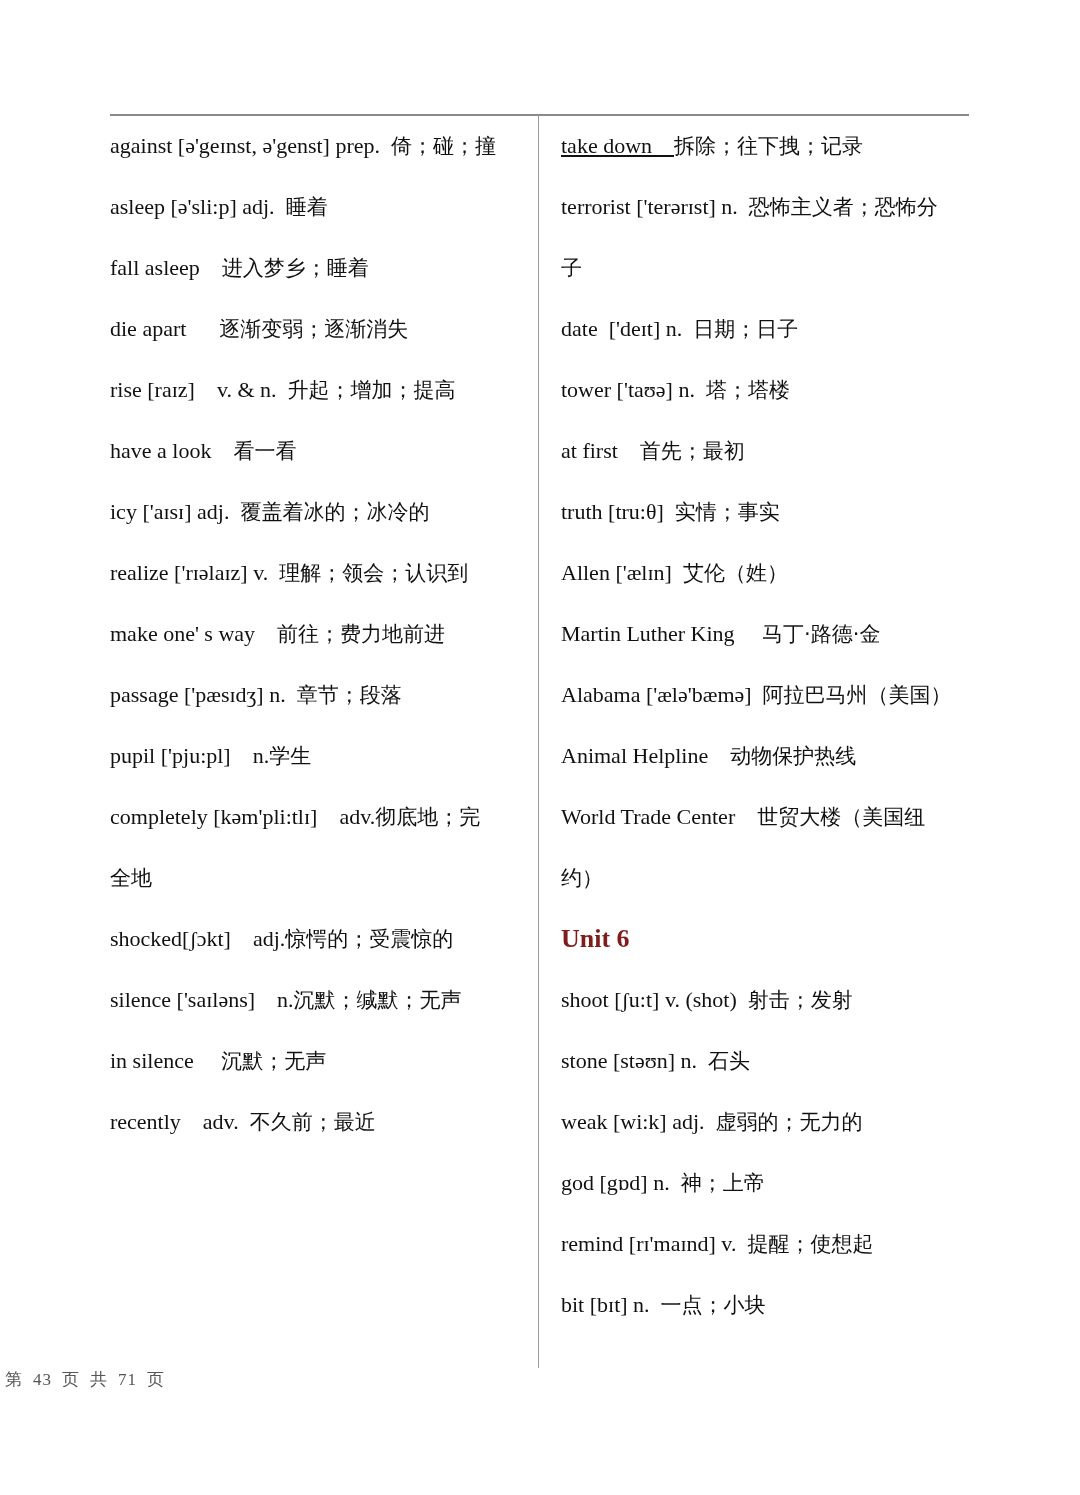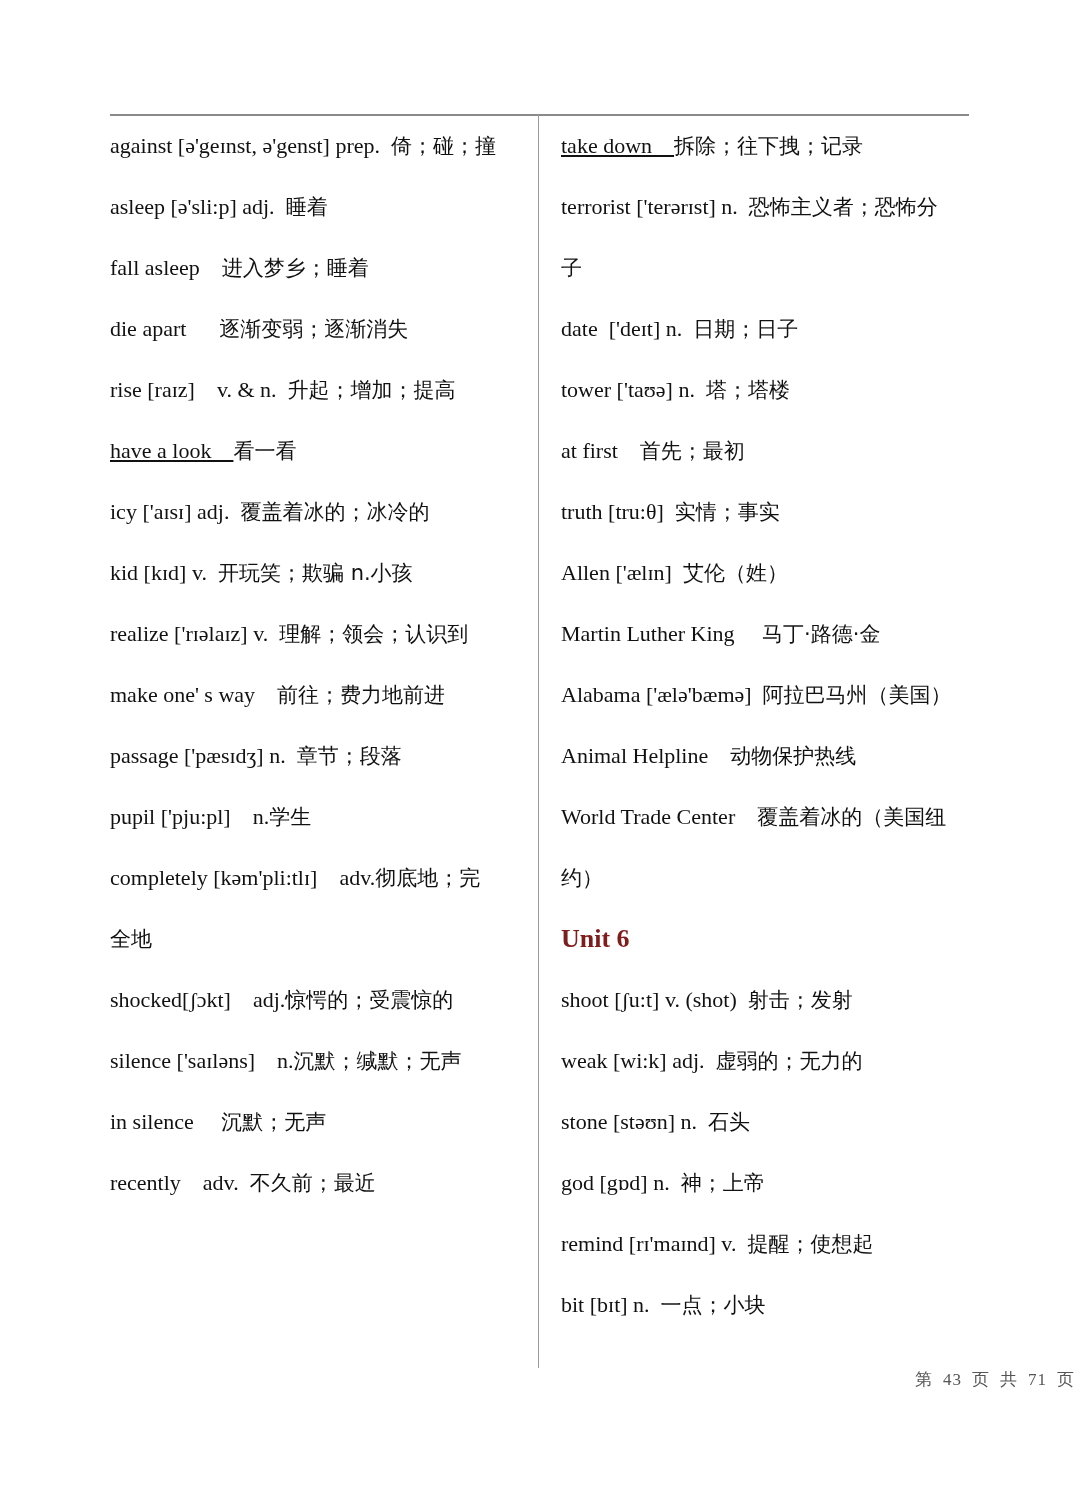--- a/index.html
+++ b/index.html
@@ -11,40 +11,39 @@
     .col-divider { position: absolute; left: 538px; top: 115px; width: 0; height: 1253px; border-left: 1.5px solid #9a9a9a; }
     .col { position: absolute; top: 116px; }
     .col-left { left: 110px; width: 420px; }
     .col-right { left: 561px; width: 420px; }
     .line {
       height: 61px; line-height: 59px; font-size: 22px; white-space: nowrap; position: relative;
     }
     .line .cn { font-family: "DejaVu Sans", sans-serif; font-size: 21px; }
     .unit-heading { color: #7f1d1d; font-weight: bold; font-size: 26px; }
     .footer {
-      position: absolute; top: 1368px; left: 0; width: 1080px; text-align: right;
+      position: absolute; top: 1368px; left: 0; width: 1080px; text-align: left;
       font-size: 17px; color: #555; letter-spacing: 1px;
     }
     .footer span { margin: 0 5px; }
   </style>
 </head>
 <body>
 
 <div class="top-rule"></div>
 <div class="col-divider"></div>
 
 <div class="col col-left" id="left-col">
     <div class="line"><span class="en" style="white-space: pre;">against [ə'geɪnst, ə'genst] prep.  </span><span class="cn">倚；碰；撞</span></div>
     <div class="line"><span class="en" style="white-space: pre;">asleep [ə'sli:p] adj.  </span><span class="cn">睡着</span></div>
     <div class="line"><span class="en" style="white-space: pre;">fall asleep    </span><span class="cn">进入梦乡；睡着</span></div>
     <div class="line"><span class="en" style="white-space: pre;">die apart      </span><span class="cn">逐渐变弱；逐渐消失</span></div>
     <div class="line"><span class="en" style="white-space: pre;">rise [raɪz]    v. &amp; n.  </span><span class="cn">升起；增加；提高</span></div>
-    <div class="line"><span class="en" style="white-space: pre; text-decoration: underline;">have a look    </span><span class="cn">看一看</span></div>
+    <div class="line"><span class="en" style="white-space: pre;">have a look    </span><span class="cn">看一看</span></div>
     <div class="line"><span class="en" style="white-space: pre;">icy ['aɪsɪ] adj.  </span><span class="cn">覆盖着冰的；冰冷的</span></div>
-    <div class="line"><span class="en" style="white-space: pre;">kid [kɪd] v.  </span><span class="cn">开玩笑；欺骗    n.小孩</span></div>
     <div class="line"><span class="en" style="white-space: pre;">realize ['rɪəlaɪz] v.  </span><span class="cn">理解；领会；认识到</span></div>
     <div class="line"><span class="en" style="white-space: pre;">make one' s way    </span><span class="cn">前往；费力地前进</span></div>
     <div class="line"><span class="en" style="white-space: pre;">passage ['pæsɪdʒ] n.  </span><span class="cn">章节；段落</span></div>
     <div class="line"><span class="en" style="white-space: pre;">pupil ['pju:pl]    n.</span><span class="cn">学生</span></div>
     <div class="line"><span class="en" style="white-space: pre;">completely [kəm'pli:tlɪ]    adv.</span><span class="cn">彻底地；完</span></div>
     <div class="line"><span class="en" style="white-space: pre;"></span><span class="cn">全地</span></div>
     <div class="line"><span class="en" style="white-space: pre;">shocked[ʃɔkt]    adj.</span><span class="cn">惊愕的；受震惊的</span></div>
     <div class="line"><span class="en" style="white-space: pre;">silence ['saɪləns]    n.</span><span class="cn">沉默；缄默；无声</span></div>
     <div class="line"><span class="en" style="white-space: pre;">in silence     </span><span class="cn">沉默；无声</span></div>
     <div class="line"><span class="en" style="white-space: pre;">recently    adv.  </span><span class="cn">不久前；最近</span></div>
@@ -54,26 +53,26 @@
     <div class="line"><span class="en" style="white-space: pre;">terrorist ['terərɪst] n.  </span><span class="cn">恐怖主义者；恐怖分</span></div>
     <div class="line"><span class="en" style="white-space: pre;"></span><span class="cn">子</span></div>
     <div class="line"><span class="en" style="white-space: pre;">date  ['deɪt] n.  </span><span class="cn">日期；日子</span></div>
     <div class="line"><span class="en" style="white-space: pre;">tower ['taʊə] n.  </span><span class="cn">塔；塔楼</span></div>
     <div class="line"><span class="en" style="white-space: pre;">at first    </span><span class="cn">首先；最初</span></div>
     <div class="line"><span class="en" style="white-space: pre;">truth [tru:θ]  </span><span class="cn">实情；事实</span></div>
     <div class="line"><span class="en" style="white-space: pre;">Allen ['ælɪn]  </span><span class="cn">艾伦（姓）</span></div>
     <div class="line"><span class="en" style="white-space: pre;">Martin Luther King     </span><span class="cn">马丁·路德·金</span></div>
     <div class="line"><span class="en" style="white-space: pre;">Alabama ['ælə'bæmə]  </span><span class="cn">阿拉巴马州（美国）</span></div>
     <div class="line"><span class="en" style="white-space: pre;">Animal Helpline    </span><span class="cn">动物保护热线</span></div>
-    <div class="line"><span class="en" style="white-space: pre;">World Trade Center    </span><span class="cn">覆盖着冰的（美国纽</span></div>
+    <div class="line"><span class="en" style="white-space: pre;">World Trade Center    </span><span class="cn">世贸大楼（美国纽</span></div>
     <div class="line"><span class="en" style="white-space: pre;"></span><span class="cn">约）</span></div>
     <div class="line"><span class="unit-heading">Unit 6</span></div>
     <div class="line"><span class="en" style="white-space: pre;">shoot [ʃu:t] v. (shot)  </span><span class="cn">射击；发射</span></div>
+    <div class="line"><span class="en" style="white-space: pre;">stone [stəʊn] n.  </span><span class="cn">石头</span></div>
     <div class="line"><span class="en" style="white-space: pre;">weak [wi:k] adj.  </span><span class="cn">虚弱的；无力的</span></div>
-    <div class="line"><span class="en" style="white-space: pre;">stone [stəʊn] n.  </span><span class="cn">石头</span></div>
     <div class="line"><span class="en" style="white-space: pre;">god [gɒd] n.  </span><span class="cn">神；上帝</span></div>
     <div class="line"><span class="en" style="white-space: pre;">remind [rɪ'maɪnd] v.  </span><span class="cn">提醒；使想起</span></div>
     <div class="line"><span class="en" style="white-space: pre;">bit [bɪt] n.  </span><span class="cn">一点；小块</span></div>
   </div>
 
 <div class="footer">
   <span>第</span><span>43</span><span>页</span><span>共</span><span>71</span><span>页</span>
 </div>
 
 </body></html>

